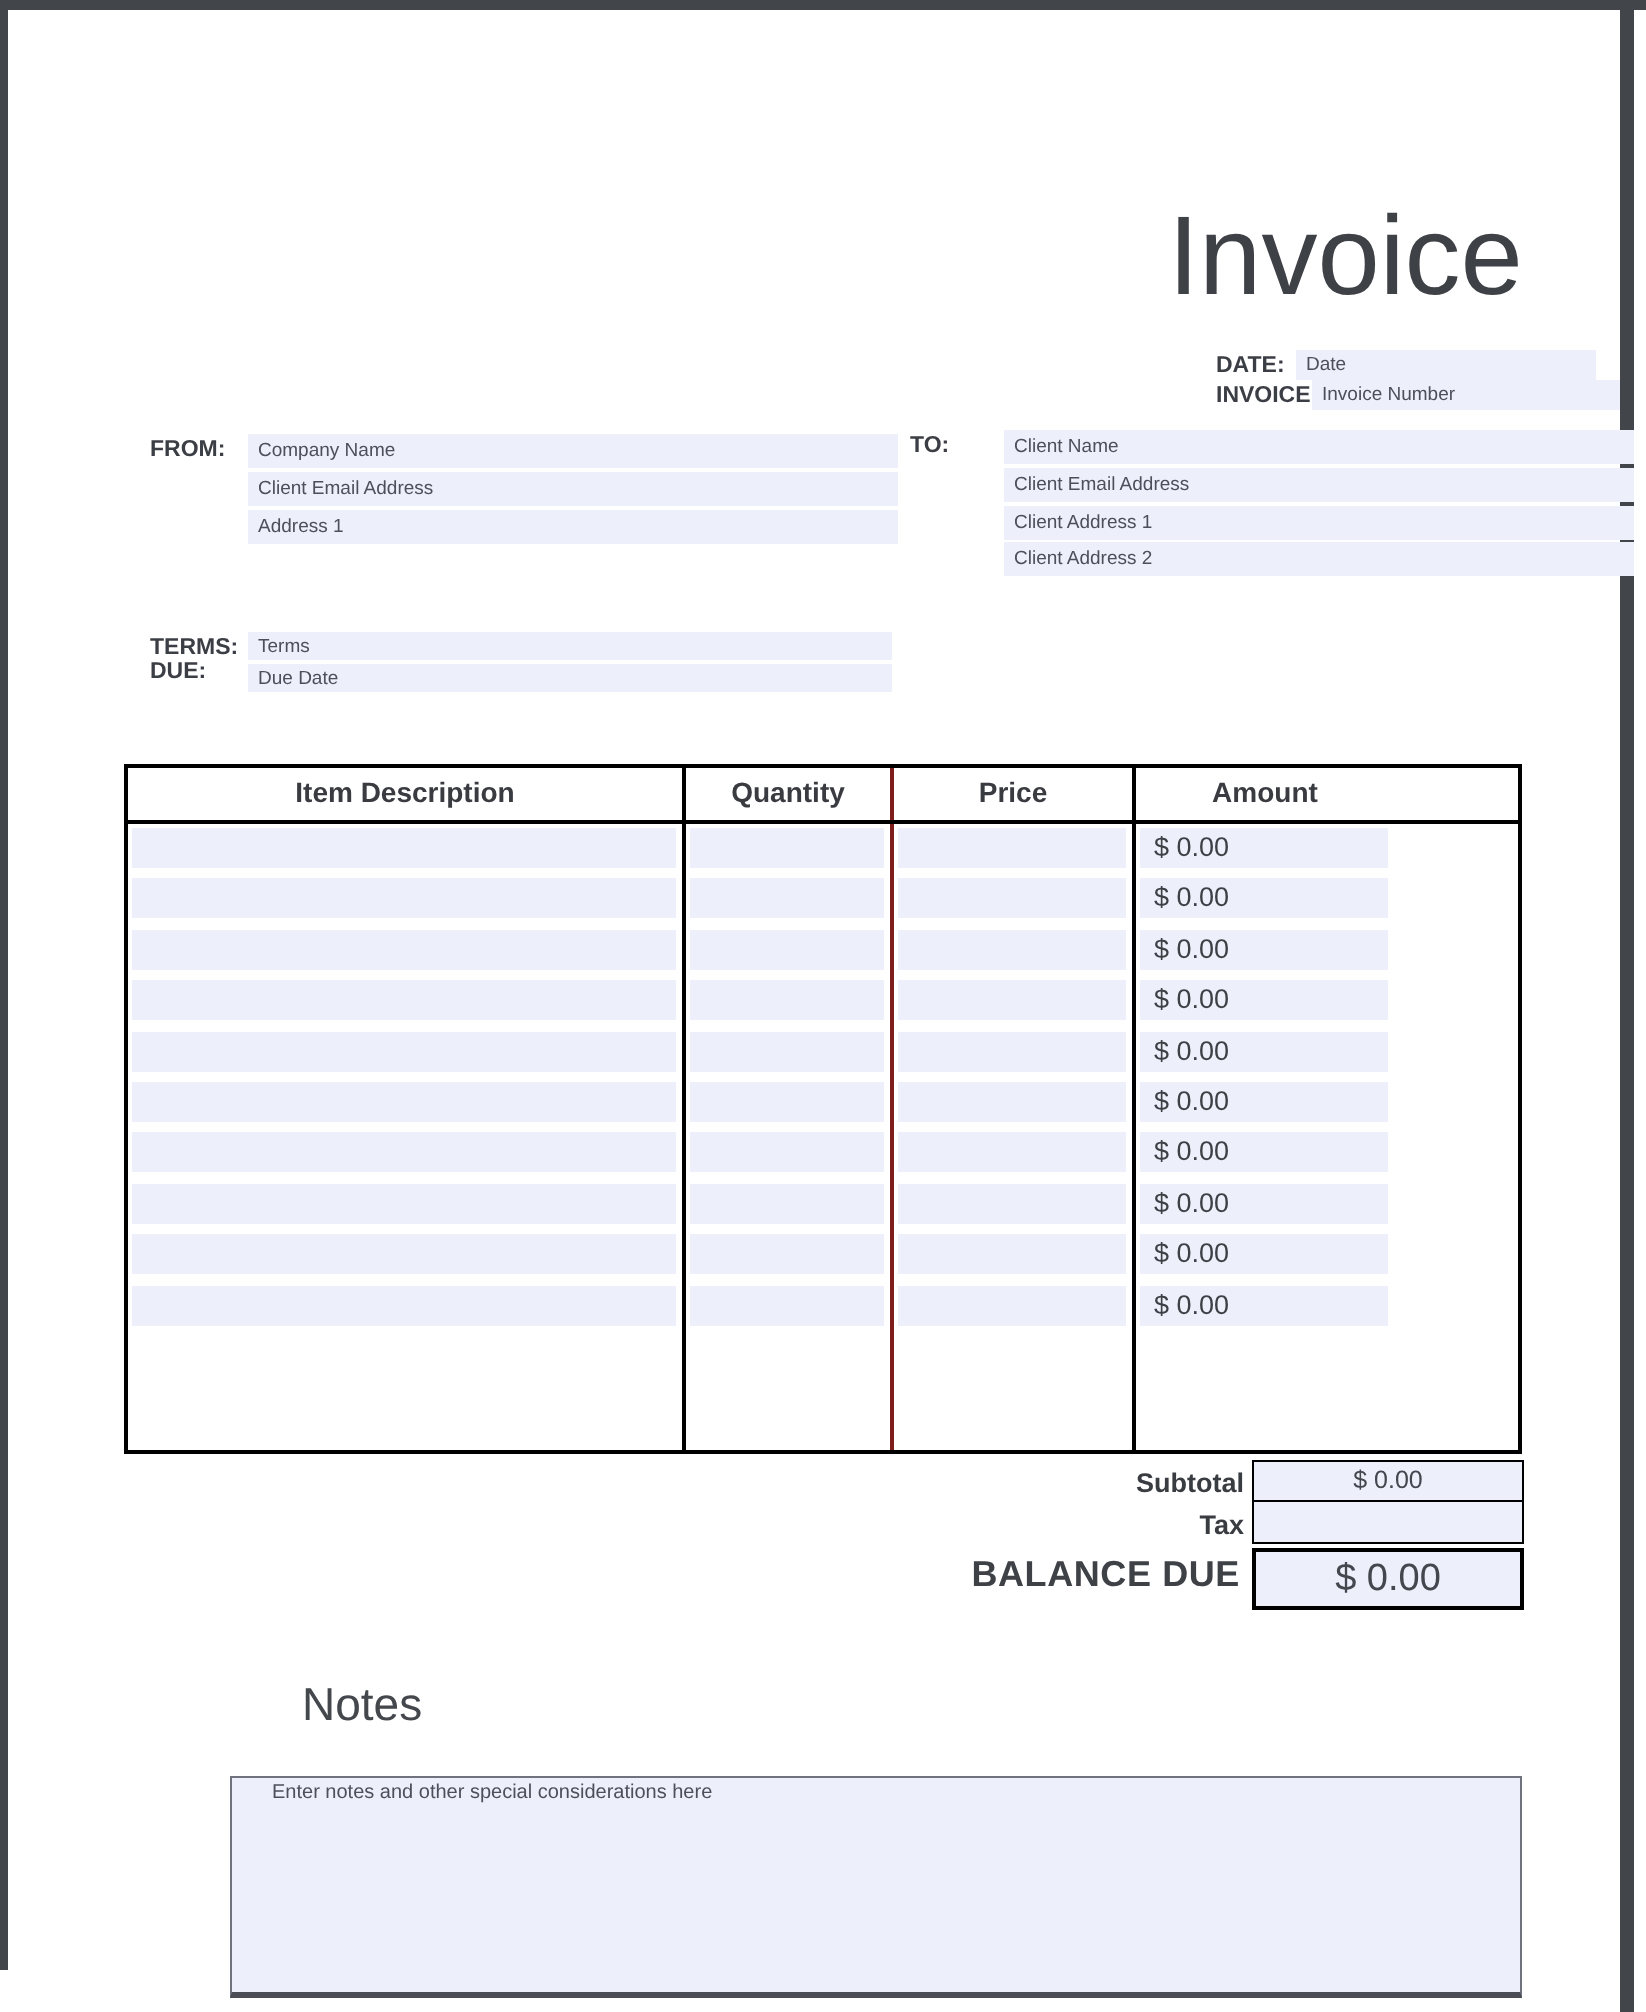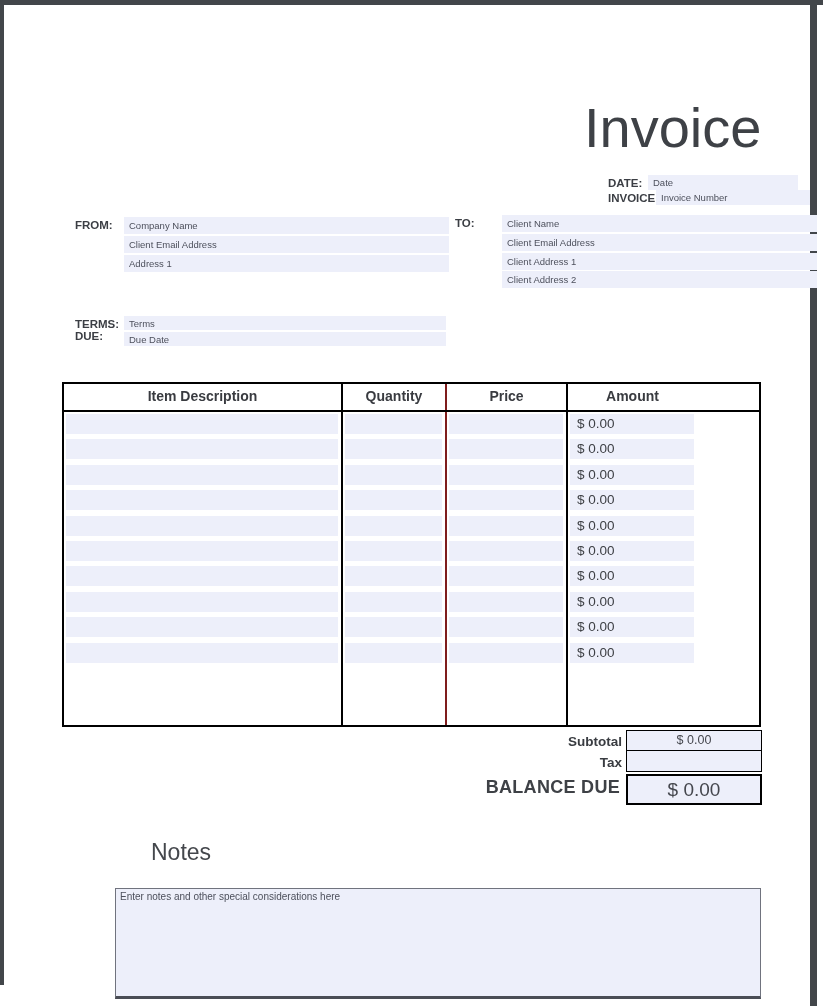--- a/index.html
+++ b/index.html
@@ -63,21 +63,21 @@
   .tax-box{top:749.5px;height:22px;border:1.5px solid #000;outline:none;font-size:12.5px;}
   .balance-lbl{position:absolute;left:360px;width:260px;text-align:right;top:777px;
                font-size:18px;font-weight:700;color:#3e4146;letter-spacing:0.3px;}
   .balance-box{top:774px;height:31px;border:2px solid #000;font-size:19px;line-height:27px;}
 
   
   .notes-heading{position:absolute;left:123px;top:839px;font-size:23px;font-weight:400;color:#44474c;margin-left:28px;}
   .notes-area{position:absolute;left:115px;top:888px;width:646px;height:111px;box-sizing:border-box;
               background:#edeffa;border:1px solid #70737e;border-bottom:3px solid #4a4d55;
               resize:none;outline:none;font-family:"Liberation Sans",sans-serif;font-size:10px;
-              color:#3d4049;padding:2px 4px;}
+              color:#3d4049;padding:2px 20px;}
 </style>
 </head>
 <body>
 
 <div class="page">
 
   <div class="b-top"></div>
   <div class="b-left"></div>
   <div class="b-right"></div>
 

